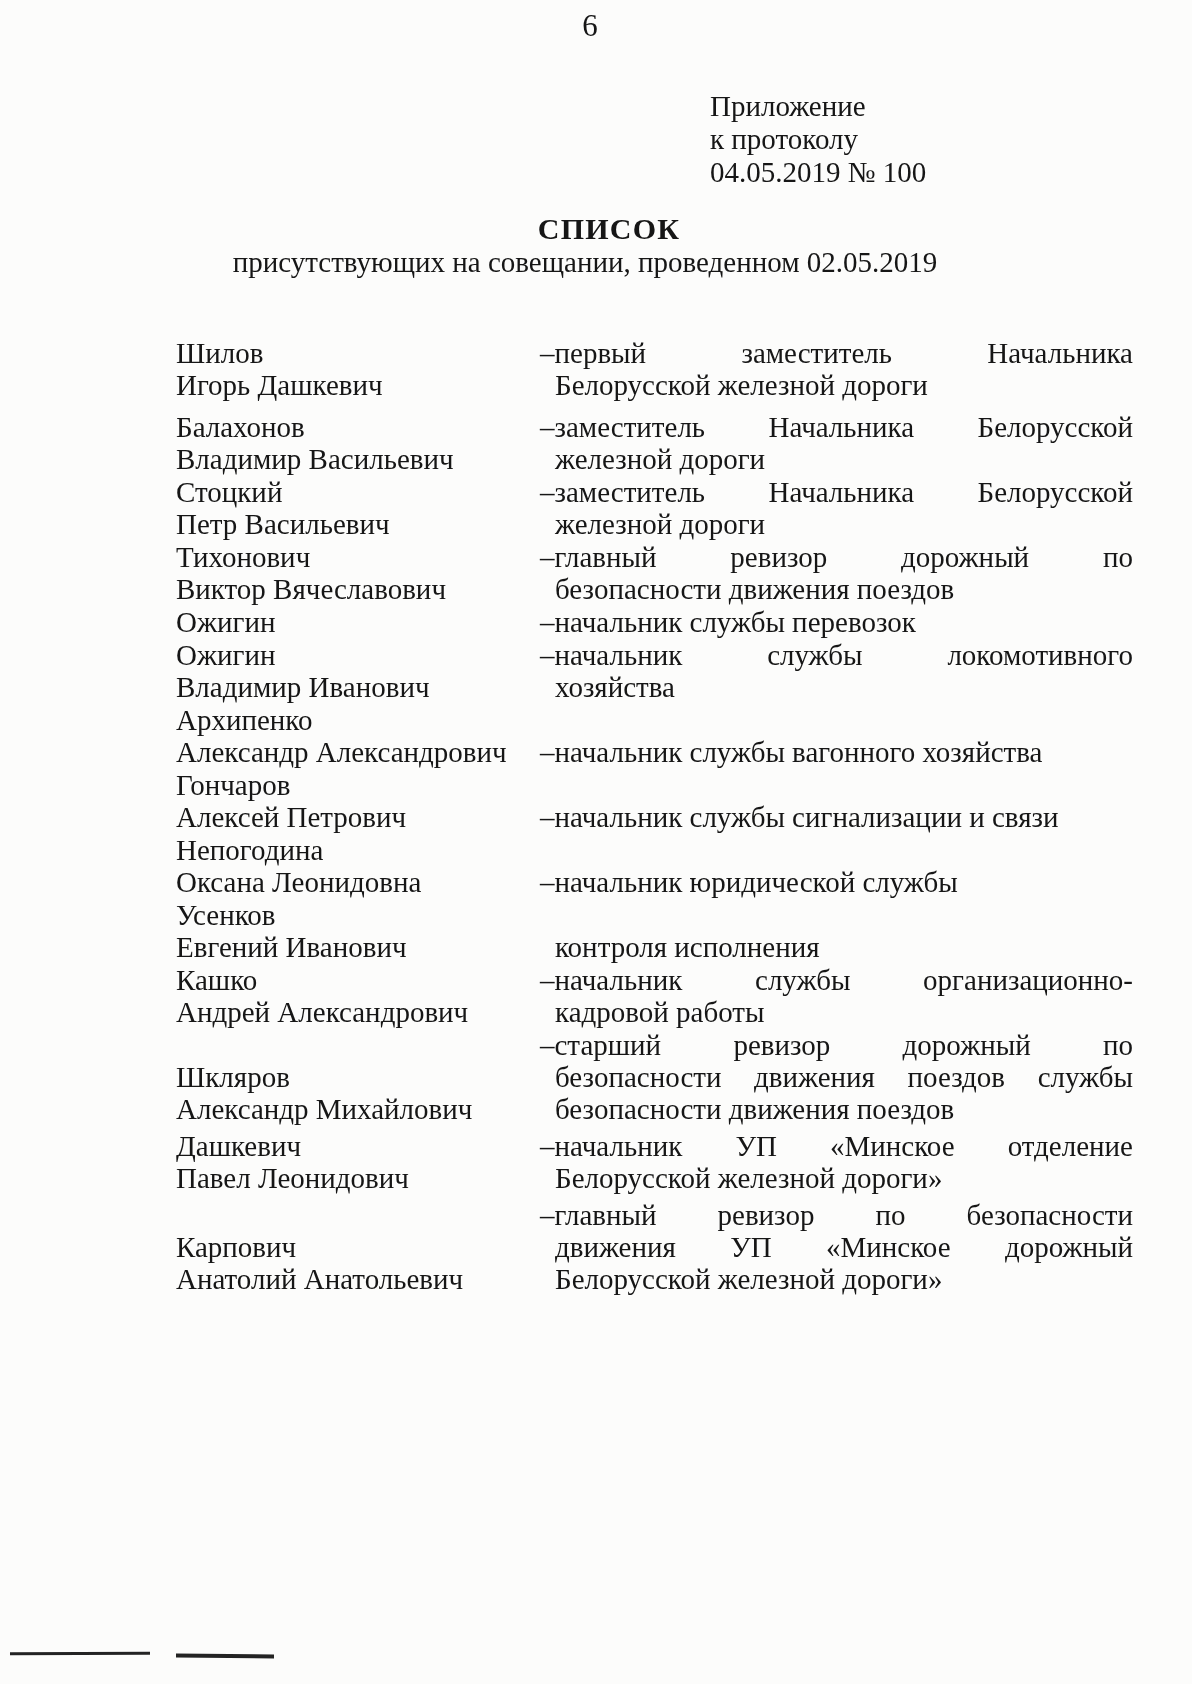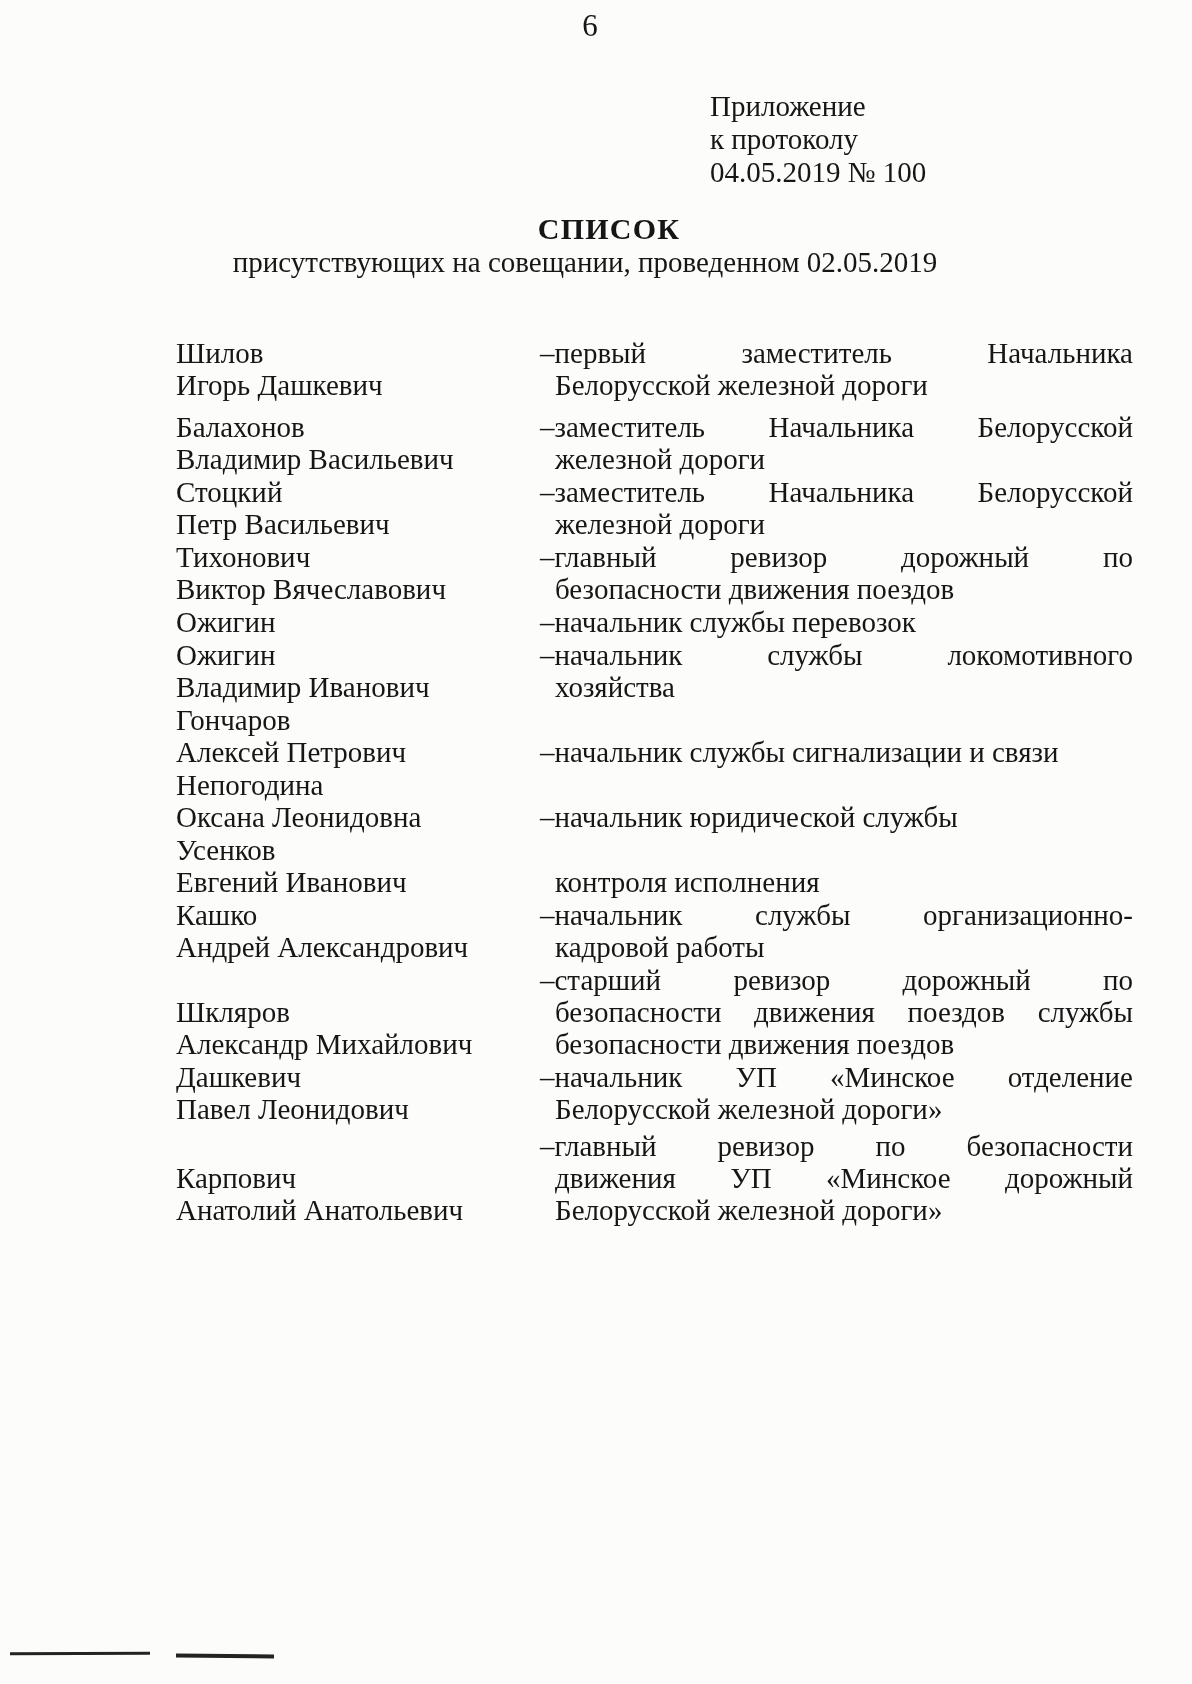--- a/index.html
+++ b/index.html
@@ -122,20 +122,29 @@
           <div class="name-line">Ожигин</div>
           <div class="name-line">Владимир Иванович</div>
         </div>
         <div class="pos-col">
           <div class="pos-line first">–начальник службы локомотивного</div>
           <div class="pos-line last">хозяйства</div>
         </div>
       </div>
       <div class="row">
         <div class="name-col">
+          <div class="name-line">Архипенко</div>
+          <div class="name-line">Александр Александрович</div>
+        </div>
+        <div class="pos-col">
+          <div class="pos-line first last">–начальник службы вагонного хозяйства</div>
+        </div>
+      </div>
+      <div class="row">
+        <div class="name-col">
           <div class="name-line">Гончаров</div>
           <div class="name-line">Алексей Петрович</div>
         </div>
         <div class="pos-col">
           <div class="pos-line first last">–начальник службы сигнализации и связи</div>
         </div>
       </div>
       <div class="row">
         <div class="name-col">
           <div class="name-line">Непогодина</div>

